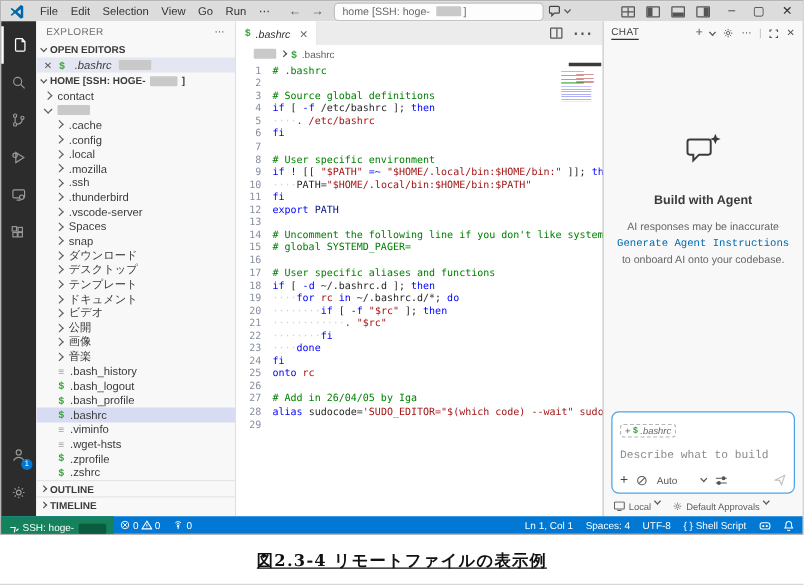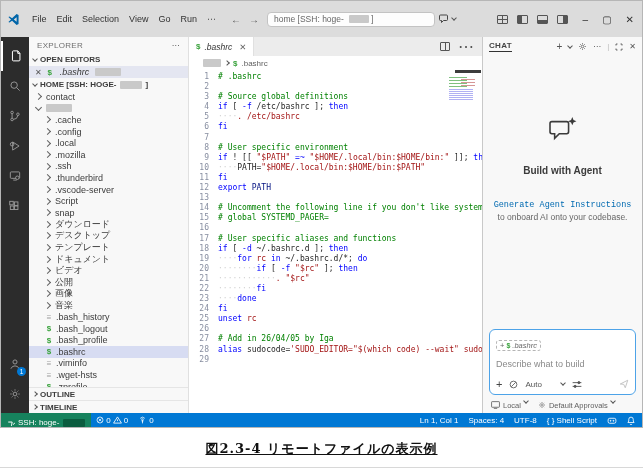--- a/index.html
+++ b/index.html
@@ -3,21 +3,21 @@
 <meta charset="utf-8">
 <style>
   * { margin:0; padding:0; box-sizing:border-box; }
   html,body { width:643px; height:470px; background:#fff; font-family:"Liberation Sans", sans-serif; overflow:hidden; }
   .page { width:643px; height:470px; background:#fff; position:relative; }
 
   
   .vswin { width:643px; height:428px; display:flex; flex-direction:column; border:1px solid #b6b6b6; background:#fff; }
 
   
-  .titlebar { height:36px; background:#dcdcdc; display:flex; align-items:center; font-size:9px; color:#333; flex:0 0 auto; }
+  .titlebar { height:16px; background:#dcdcdc; display:flex; align-items:center; font-size:9px; color:#333; flex:0 0 auto; }
   .vslogo { width:16px; height:14px; margin:0 4px 0 6px; display:flex; align-items:center; }
   .menu-item { padding:0 5px; height:16px; line-height:16px; border-radius:3px; cursor:default; }
   .nav-arrows { margin-left:10px; color:#555; font-size:10px; display:flex; gap:8px; }
   .cmd-center { margin-left:8px; width:168px; height:15px; background:#fdfdfd; border:1px solid #c3c3c3; border-radius:4px; display:flex; align-items:center; padding:0 6px; color:#666; font-size:8.5px; gap:2px; }
   .copilot-btn { margin-left:4px; display:flex; align-items:center; gap:2px; color:#444; }
   .tb-right { margin-left:auto; display:flex; align-items:center; gap:9px; padding-right:8px; }
   .lay-ic { width:11px; height:9px; border:1px solid #555; border-radius:1px; position:relative; }
   .lay-ic.grid:before { content:""; position:absolute; left:4px; top:0; bottom:0; border-left:1px solid #555; }
   .lay-ic.grid:after { content:""; position:absolute; top:3px; left:0; right:0; border-top:1px solid #555; }
   .lay-ic.sbl:before { content:""; position:absolute; left:0; top:0; bottom:0; width:4px; background:#555; }
@@ -81,32 +81,32 @@
   .minimap { position:absolute; top:3px; right:3px; width:30px; height:32px;
     background:
       repeating-linear-gradient(180deg, rgba(0,130,0,.5) 0 1px, transparent 1px 3px) 0 4px/18px 10px no-repeat,
       repeating-linear-gradient(180deg, rgba(30,30,220,.35) 0 1px, transparent 1px 2px) 0 16px/24px 12px no-repeat,
       repeating-linear-gradient(180deg, rgba(163,21,21,.45) 0 1px, transparent 1px 3px) 12px 6px/14px 8px no-repeat; }
   .minimap-slider { position:absolute; top:0; right:1px; width:26px; height:3px; background:#3c3c3c; }
 
   
   .chat { width:160px; background:#f8f8f8; border-left:1px solid #c9c9c9; display:flex; flex-direction:column; flex:0 0 auto; }
   .chat-header { height:19px; display:flex; align-items:center; font-size:8px; color:#444; padding:0 6px; gap:6px; flex:0 0 auto; }
-  .chat-tab { font-weight:bold; border-bottom:1px solid #333; padding-bottom:1px; letter-spacing:.3px; }
+  .chat-tab { font-weight:normal; border-bottom:1px solid #333; padding-bottom:1px; letter-spacing:.3px; }
   .ch-right { margin-left:auto; display:flex; align-items:center; gap:6px; color:#555; }
   .ch-sep { color:#bbb; }
   .chat-body { flex:1 1 auto; display:flex; flex-direction:column; align-items:center; justify-content:center; text-align:center; padding:0 10px; margin-top:-40px; }
   .chat-empty-icon { margin-bottom:22px; }
   .chat-title { font-size:10px; font-weight:bold; color:#3b3b3b; margin-bottom:9px; }
   .chat-text { font-size:8.5px; color:#666; line-height:1.5; }
   .chat-link { color:#006ab1;font-family:Liberation Mono, monospace; }
   .chat-inputbox { margin:4px 6px 2px; border:1px solid #4da3e8; border-radius:6px; background:#fff; padding:4px 6px; flex:0 0 auto; }
   .chip { display:inline-flex; align-items:center; gap:2px; border:1px dashed #b5b5b5; border-radius:3px; font-size:7.5px; color:#666; padding:0 3px; height:11px; }
   .chip .shell-ic { color:#39a23c; font-weight:bold; font-size:7px; }
-  .chat-ph { font-size:9px; color:#8a8a8a; margin:7px 0 9px; }
+  .chat-ph { font-size:9px; color:#8a8a8a; margin:7px 0 9px;font-family:Liberation Mono, monospace; }
   .ci-row { display:flex; align-items:center; gap:7px; color:#555; font-size:8px; }
   .ci-row .plus { font-size:11px; color:#444; }
   .mode { display:flex; align-items:center; gap:19px; }
   .send { margin-left:auto; color:#c0c0c0; }
   .chat-footer { height:16px; display:flex; align-items:center; font-size:7.5px; color:#616161; gap:10px; padding:0 8px; flex:0 0 auto; }
   .cf-item { display:flex; align-items:flex-start; gap:3px; }
 
   
   .statusbar { height:14px; background:#0078d4; color:#fff; display:flex; align-items:center; font-size:8px; flex:0 0 auto; }
   .remote { background:#16825d; height:14px; display:flex; align-items:flex-end; padding:0 6px; gap:3px; }
@@ -293,21 +293,21 @@
               <span class="tlabel">.thunderbird</span>
             </div>
             <div class="tree-row">
               <span class="ind" style="width: 15px;"></span>
               <span class="tchev collapsed"></span>
               <span class="tlabel">.vscode-server</span>
             </div>
             <div class="tree-row">
               <span class="ind" style="width: 15px;"></span>
               <span class="tchev collapsed"></span>
-              <span class="tlabel">Script</span>
+              <span class="tlabel">Spaces</span>
             </div>
             <div class="tree-row">
               <span class="ind" style="width: 15px;"></span>
               <span class="tchev collapsed"></span>
               <span class="tlabel">snap</span>
             </div>
             <div class="tree-row">
               <span class="ind" style="width: 15px;"></span>
               <span class="tchev collapsed"></span>
               <span class="tlabel">ダウンロード</span>
@@ -435,21 +435,21 @@
               <div class="code-line"><span class="ln">15</span><span class="lc"><span class="seg-c"># global SYSTEMD_PAGER=</span></span></div>
               <div class="code-line"><span class="ln">16</span><span class="lc"></span></div>
               <div class="code-line"><span class="ln">17</span><span class="lc"><span class="seg-c"># User specific aliases and functions</span></span></div>
               <div class="code-line"><span class="ln">18</span><span class="lc"><span class="seg-k">if</span><span class="seg-t"> [ </span><span class="seg-k">-d</span><span class="seg-t"> ~/.bashrc.d ]; </span><span class="seg-k">then</span></span></div>
               <div class="code-line"><span class="ln">19</span><span class="lc"><span class="seg-w">····</span><span class="seg-k">for</span><span class="seg-s"> rc </span><span class="seg-k">in</span><span class="seg-t"> ~/.bashrc.d/*; </span><span class="seg-k">do</span></span></div>
               <div class="code-line"><span class="ln">20</span><span class="lc"><span class="seg-w">········</span><span class="seg-k">if</span><span class="seg-t"> [ </span><span class="seg-k">-f</span><span class="seg-t"> </span><span class="seg-s">"$rc"</span><span class="seg-t"> ]; </span><span class="seg-k">then</span></span></div>
               <div class="code-line"><span class="ln">21</span><span class="lc"><span class="seg-w">············</span><span class="seg-s">. "$rc"</span></span></div>
               <div class="code-line"><span class="ln">22</span><span class="lc"><span class="seg-w">········</span><span class="seg-k">fi</span></span></div>
               <div class="code-line"><span class="ln">23</span><span class="lc"><span class="seg-w">····</span><span class="seg-k">done</span></span></div>
               <div class="code-line"><span class="ln">24</span><span class="lc"><span class="seg-k">fi</span></span></div>
-              <div class="code-line"><span class="ln">25</span><span class="lc"><span class="seg-k">unset</span><span class="seg-s"> rc</span></span></div>
+              <div class="code-line"><span class="ln">25</span><span class="lc"><span class="seg-k">onto</span><span class="seg-s"> rc</span></span></div>
               <div class="code-line"><span class="ln">26</span><span class="lc"></span></div>
               <div class="code-line"><span class="ln">27</span><span class="lc"><span class="seg-c"># Add in 26/04/05 by Iga</span></span></div>
               <div class="code-line"><span class="ln">28</span><span class="lc"><span class="seg-k">alias</span><span class="seg-t"> sudocode=</span><span class="seg-s">'SUDO_EDITOR="$(which code) --wait" sudoedit'</span></span></div>
               <div class="code-line"><span class="ln">29</span><span class="lc"></span></div>
             </div>
           <div class="minimap"></div>
           <div class="minimap-slider"></div>
         </div>
       </div>
 
@@ -473,21 +473,21 @@
         </div>
         <div class="chat-body">
           <span class="chat-empty-icon">
             <svg width="30" height="26" viewBox="0 0 32 28">
                 <path fill="none" stroke="#3b3b3b" stroke-width="1.7" d="M4 5 h16 a2 2 0 0 1 2 2 v9 a2 2 0 0 1 -2 2 h-8 l-5 5 v-5 h-3 a2 2 0 0 1 -2 -2 v-9 a2 2 0 0 1 2 -2 z"></path>
                 <path fill="#3b3b3b" d="M26 0 l1.3 3.2 3.2 1.3 -3.2 1.3 -1.3 3.2 -1.3 -3.2 -3.2 -1.3 3.2 -1.3 z"></path>
               </svg>
           </span>
           <div class="chat-title">Build with Agent</div>
           <div class="chat-text">
-            <br>
+            <span>AI responses may be inaccurate</span><br>
             <span class="chat-link">Generate Agent Instructions</span><span> to onboard AI onto your codebase.</span>
           </div>
         </div>
         <div class="chat-inputbox">
           <span class="chip">
             <span>+</span>
             <span class="shell-ic">$</span>
             <span style="font-style:italic">.bashrc</span>
           </span>
           <div class="chat-ph">Describe what to build</div>

